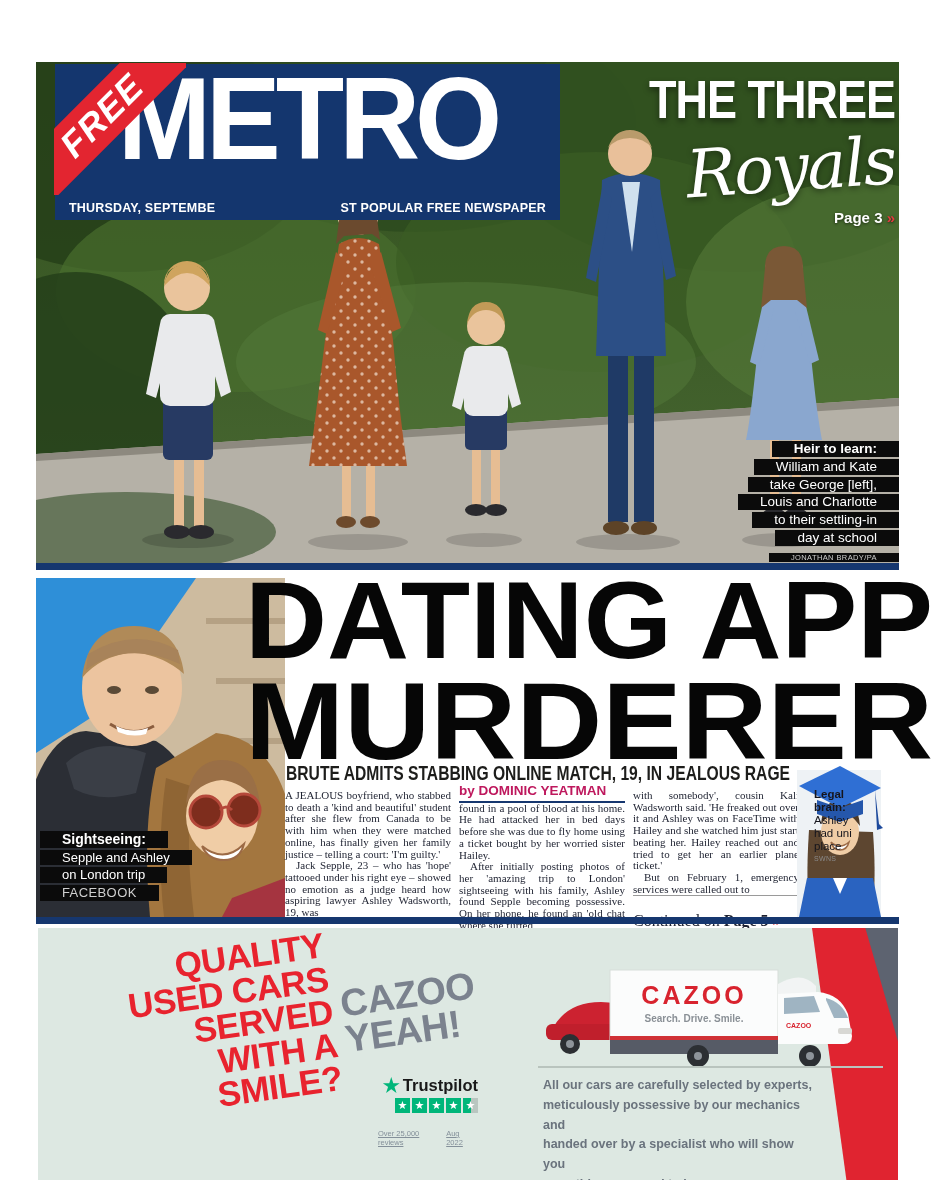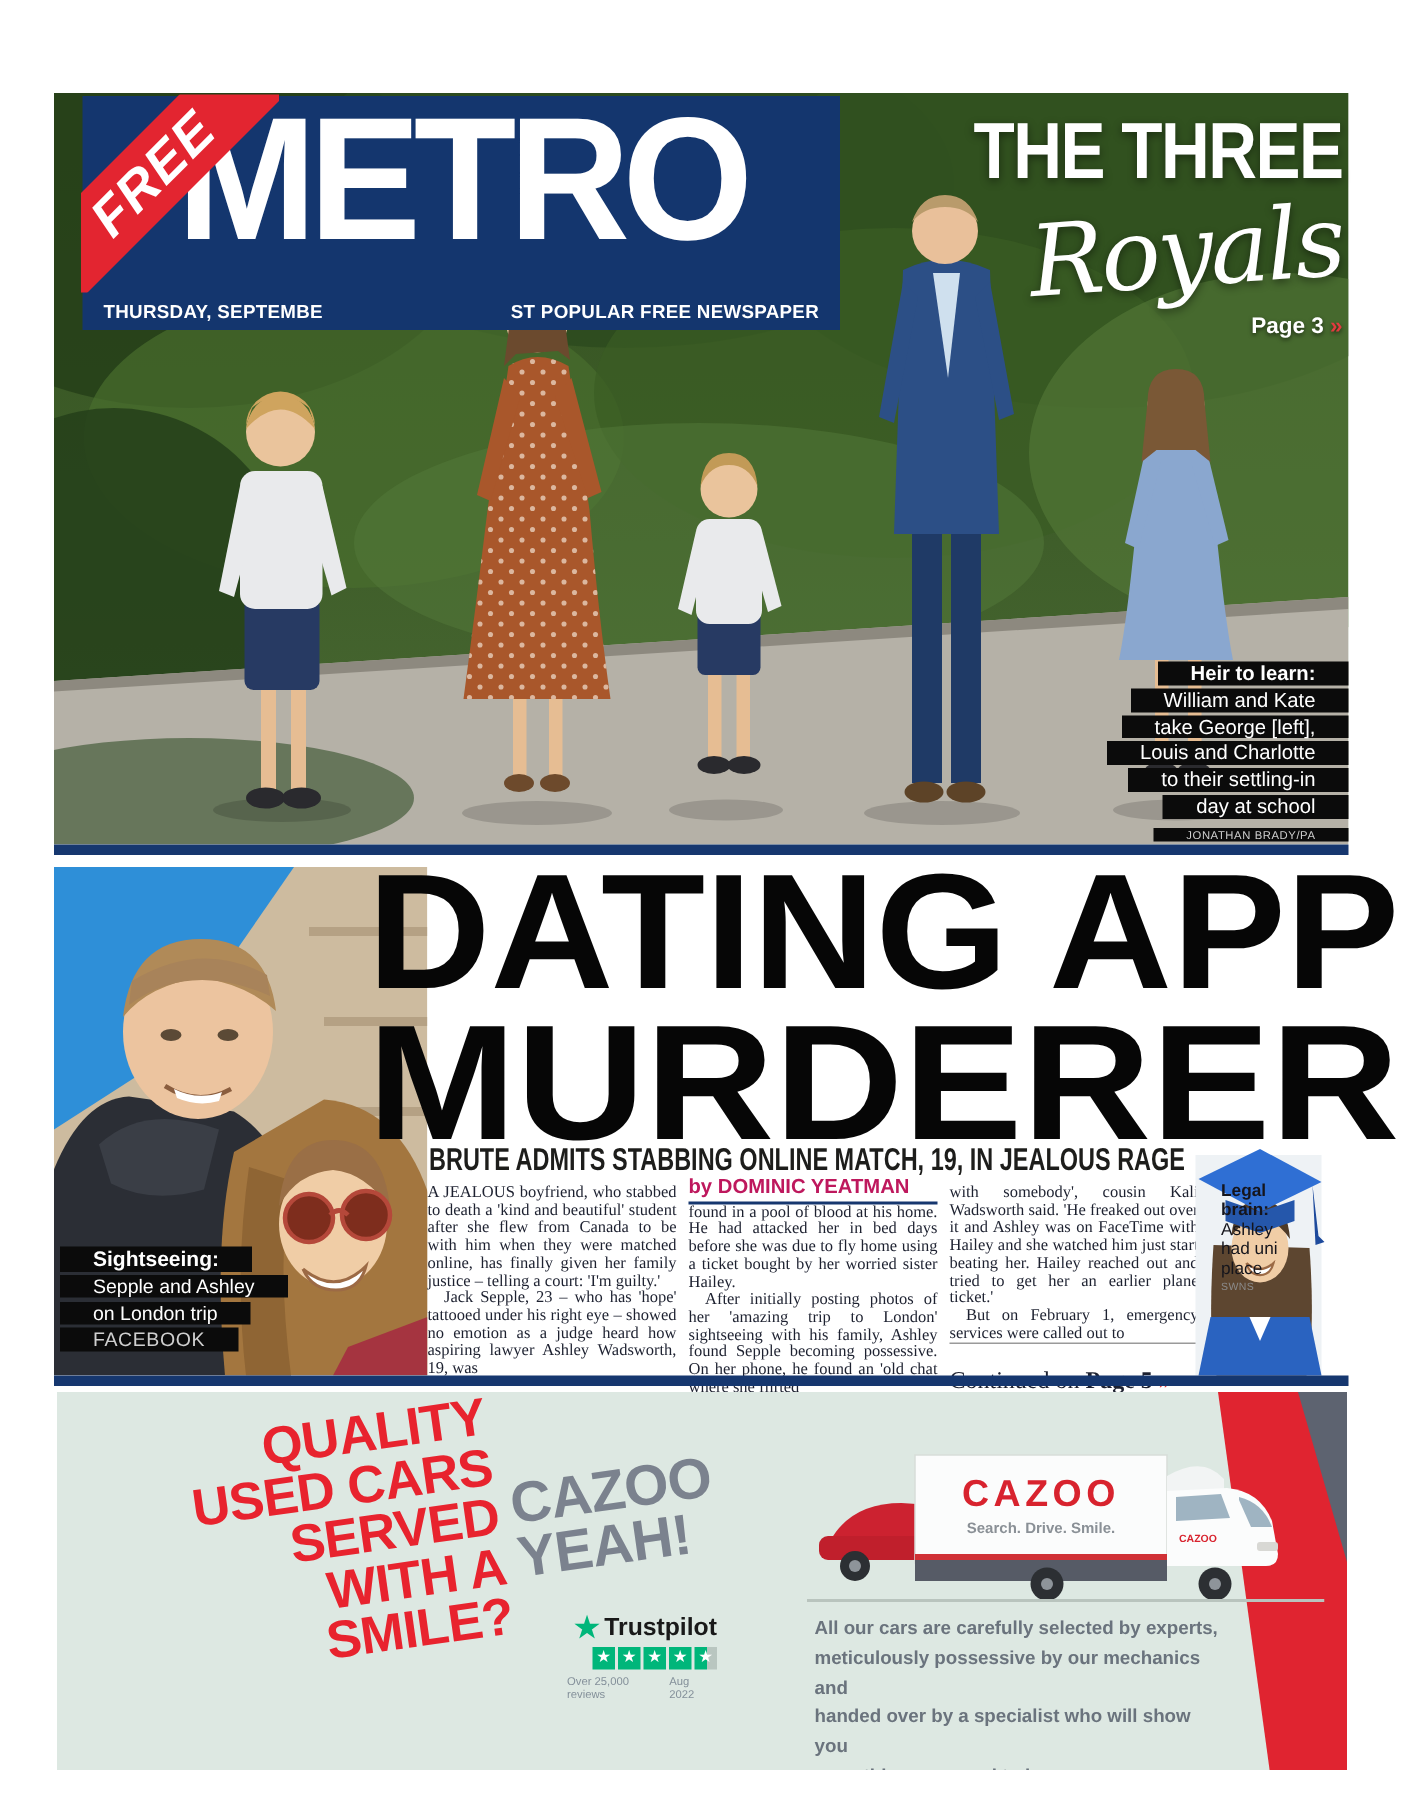--- a/index.html
+++ b/index.html
@@ -63,21 +63,21 @@
   .ad-brand{position:absolute;left:300px;top:58px;width:180px;color:#7b828e;font-weight:900;
     font-size:38px;line-height:.95;letter-spacing:-.5px;transform:rotate(-8deg);transform-origin:left top;}
   .tp{position:absolute;left:340px;top:148px;width:100px;}
   .tp-logo{display:flex;align-items:center;justify-content:flex-end;gap:3px;
     font-weight:700;font-size:16.5px;color:#191919;}
   .tp-star{color:#00b67a;font-size:19px;line-height:1;}
   .tp-row{display:flex;gap:2px;justify-content:flex-end;margin-top:3px;}
   .tp-box{width:15px;height:15px;background:#00b67a;color:#fff;font-size:11px;line-height:15px;
     text-align:center;}
   .tp-box.half{background:linear-gradient(90deg,#00b67a 55%,#b9c6c0 55%);}
-  .tp-small{display:flex;justify-content:space-between;margin-top:3px;font-size:7.5px;color:#84909a;}
+  .tp-small{display:flex;justify-content:space-between;margin-top:16px;font-size:7.5px;color:#84909a;text-decoration:underline;}
   .ad-body{position:absolute;left:505px;top:148px;width:272px;text-align:left;color:#6a737d;
     font-weight:700;font-size:12.5px;line-height:1.58;}
 </style>
 </head>
 <body>
 
 <div class="page">
 
   <div class="abs photo-top">
     <svg width="863" height="501" viewBox="0 0 863 501">

